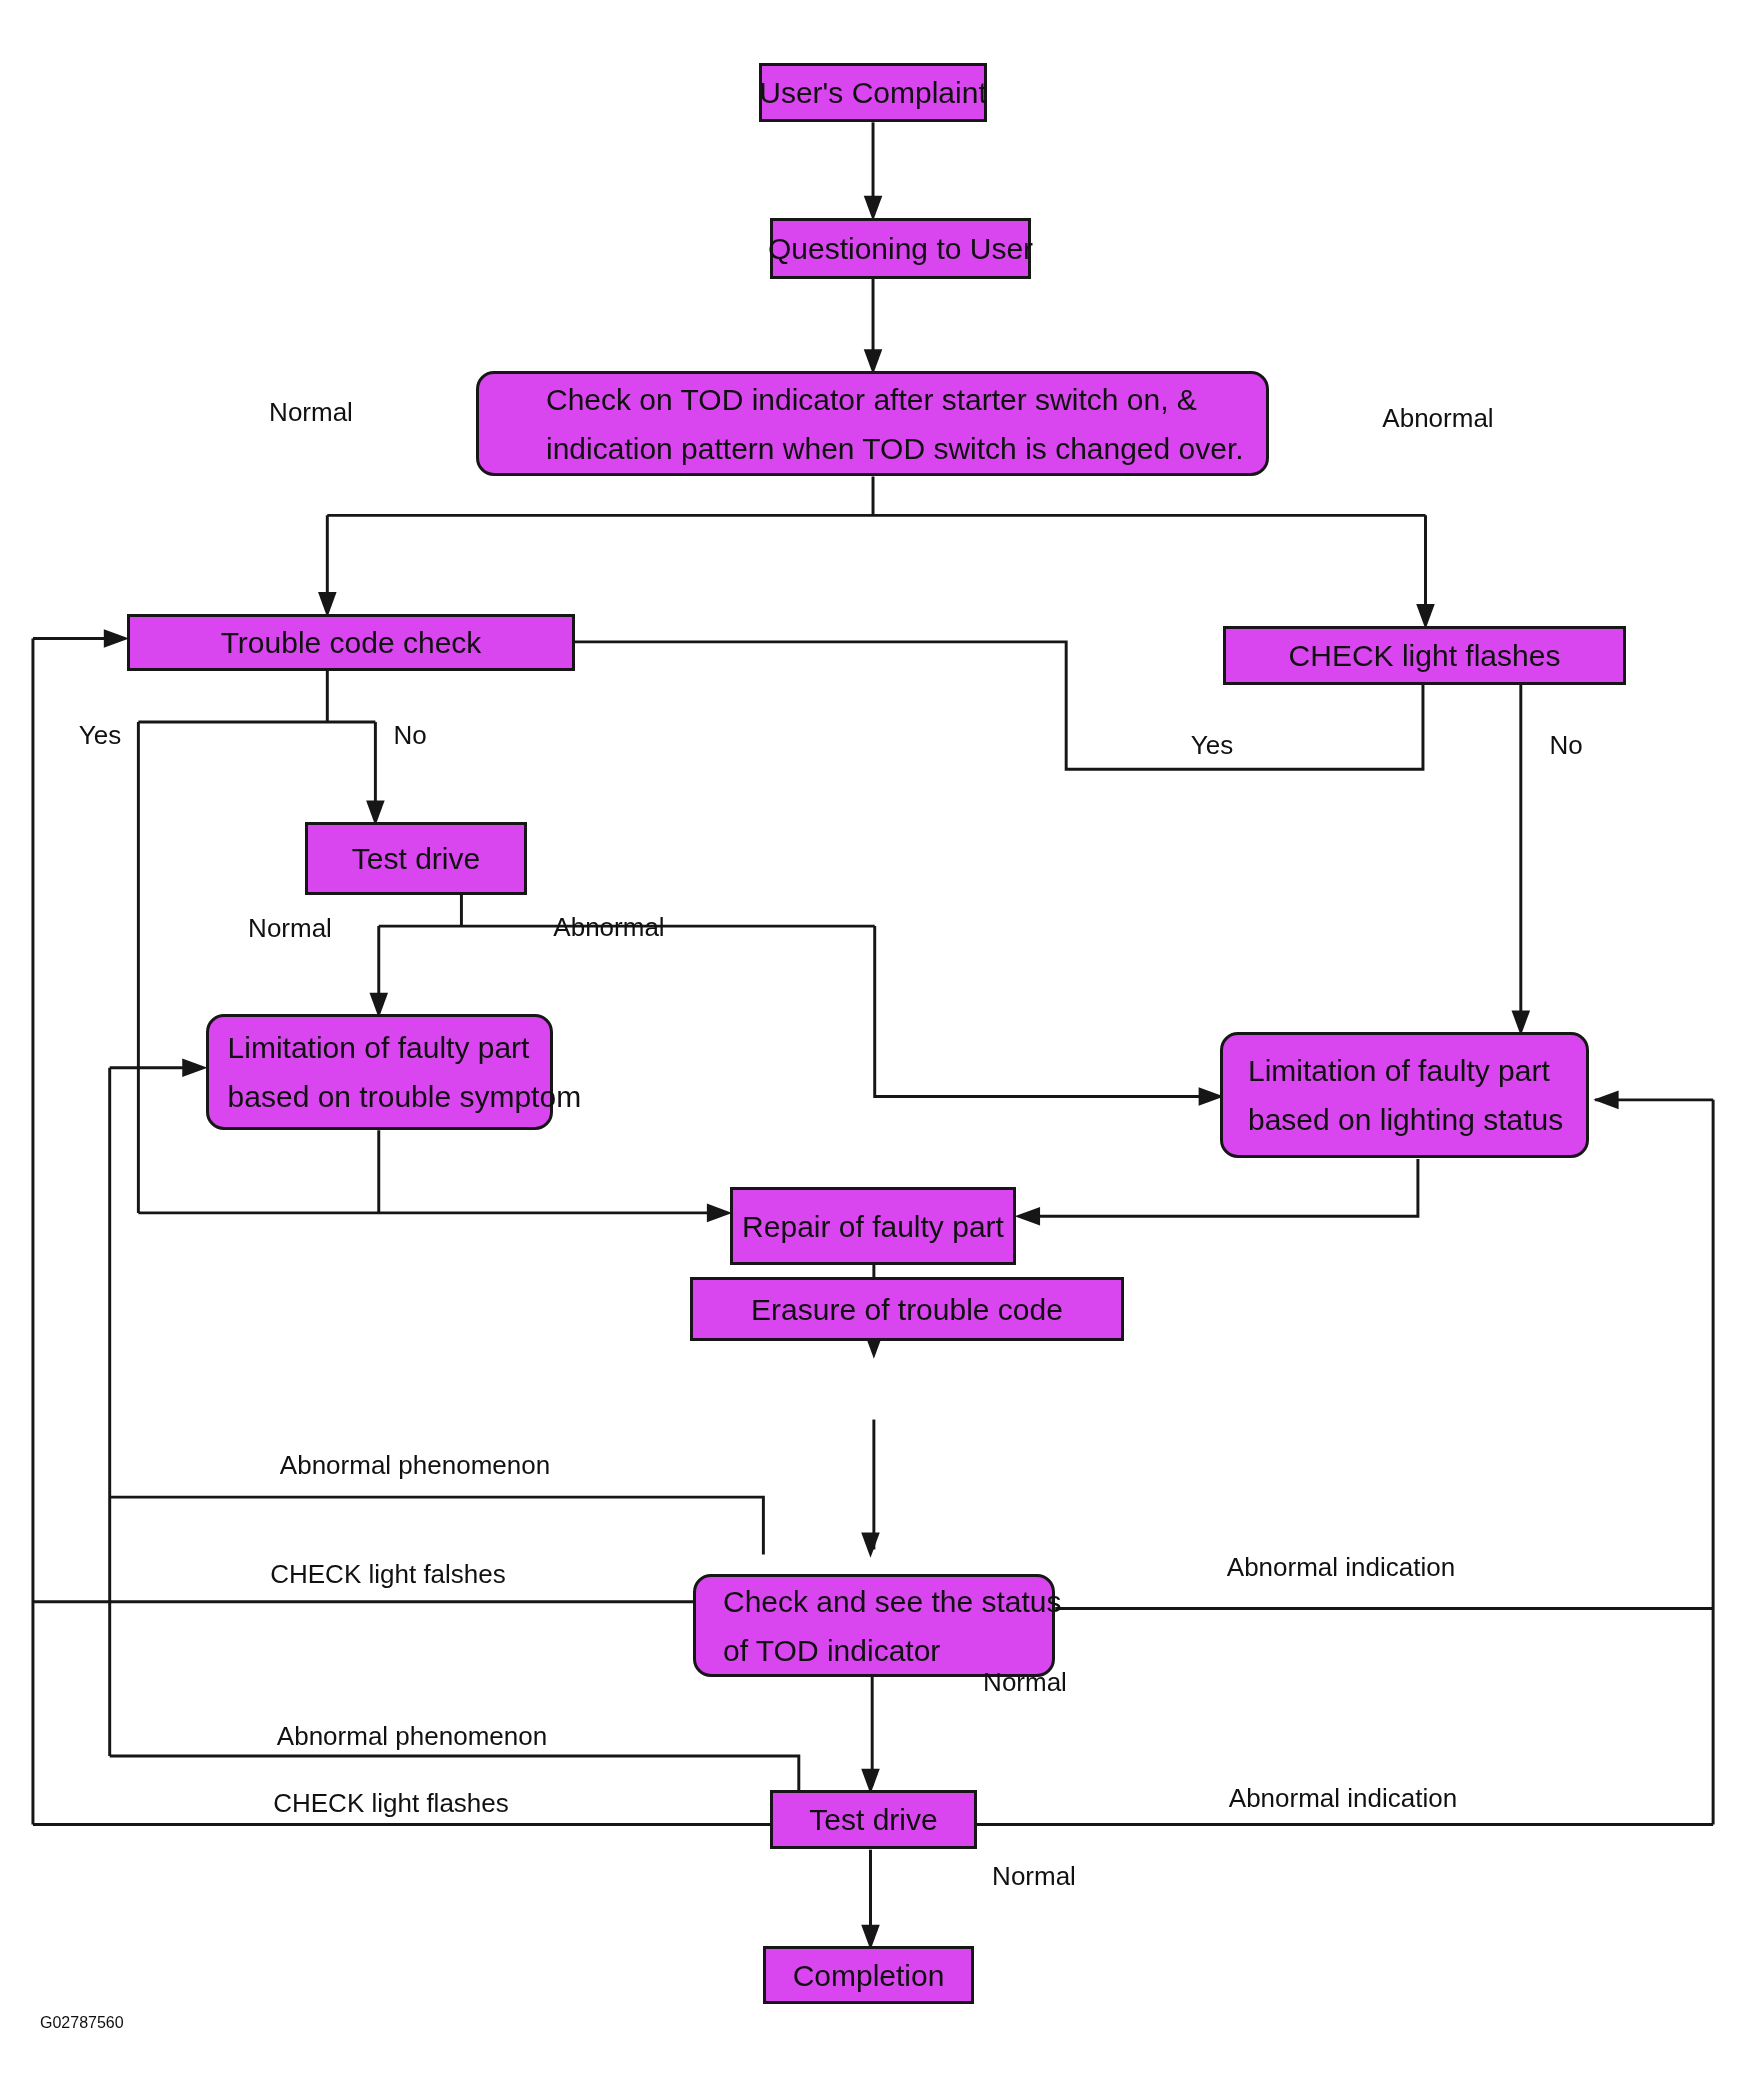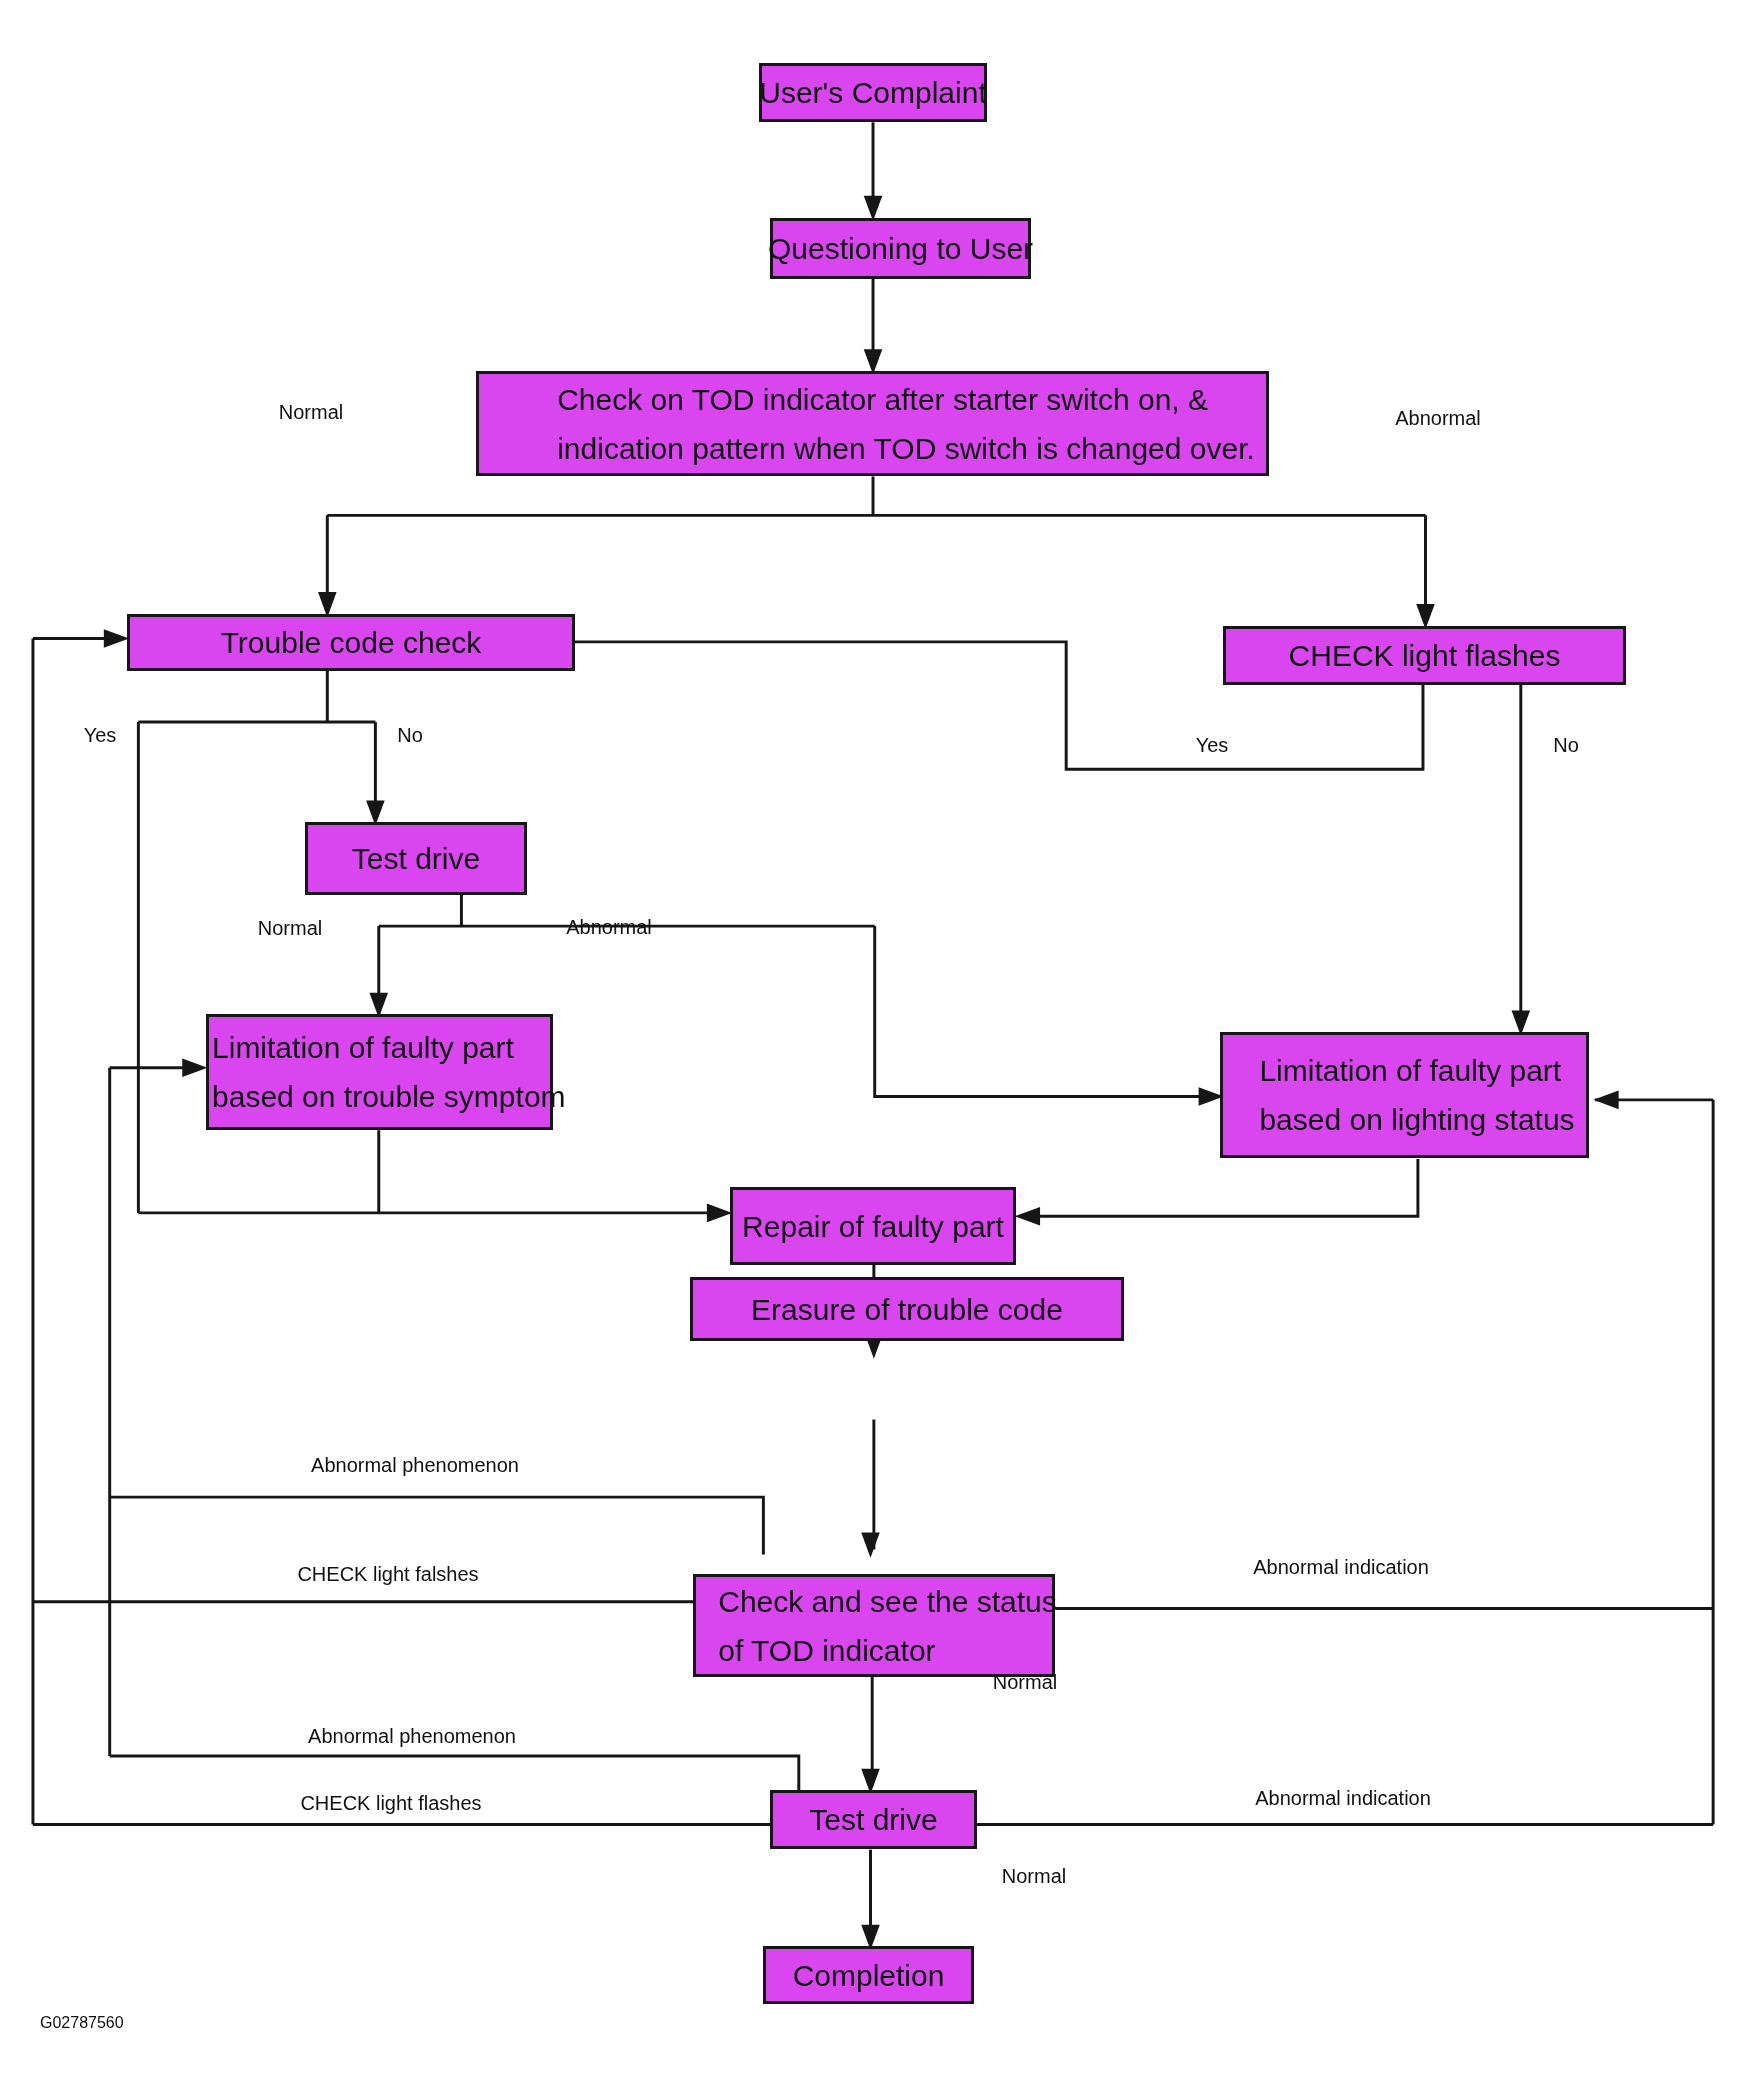--- a/index.html
+++ b/index.html
@@ -17,26 +17,26 @@
   .node{
     position:absolute;
     border:3.4px solid #161616;
     background:#d946ef;
     display:flex;align-items:center;justify-content:center;
     font-size:30px;line-height:49px;
     box-sizing:border-box;
     text-align:center;
     white-space:nowrap;
   }
-  .node.align-left{justify-content:center;text-align:left;}
+  .node.align-left{justify-content:flex-start;text-align:left;border-radius:18px;}
   .node .multiline span{display:block;}
   .lbl{
     position:absolute;
     transform:translate(-50%,-50%);
-    font-size:20px;
+    font-size:26px;
     white-space:nowrap;
   }
   .figid{
     position:absolute;
     font-size:16px;
     transform:none;
   }
 </style>
 </head>
 <body>

